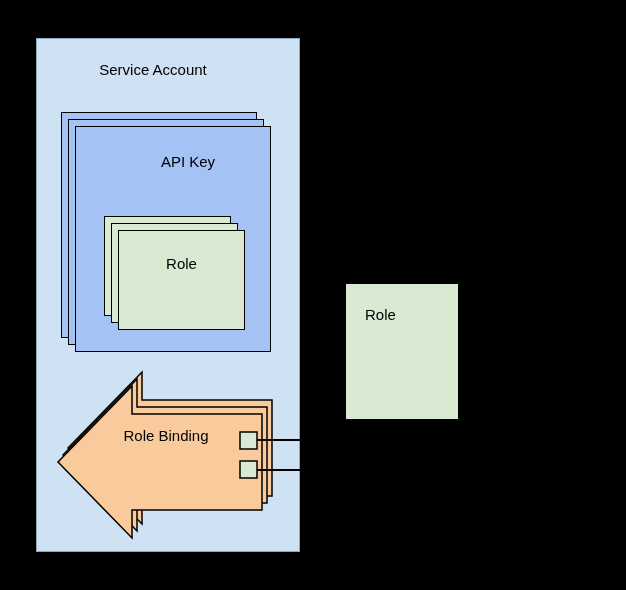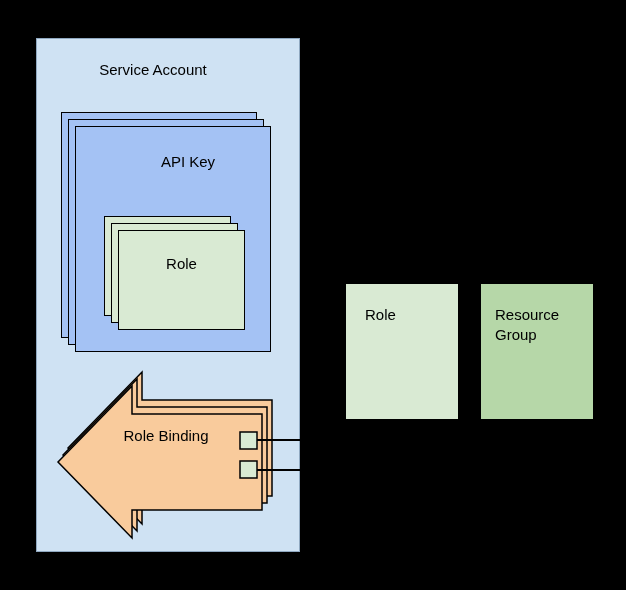--- a/index.html
+++ b/index.html
@@ -72,17 +72,14 @@
     <rect class="port" x="240" y="432" width="17" height="17"></rect>
     <rect class="port" x="240" y="461" width="17" height="17"></rect>
   </svg>
 
   <div class="label rb-label">Role Binding</div>
 
   <div class="abs role">
     <span>Role</span>
   </div>
 
-  <div class="abs rg">
-    <span>Resource Group</span>
-  </div>
 
 </div>
 
 </body></html>

